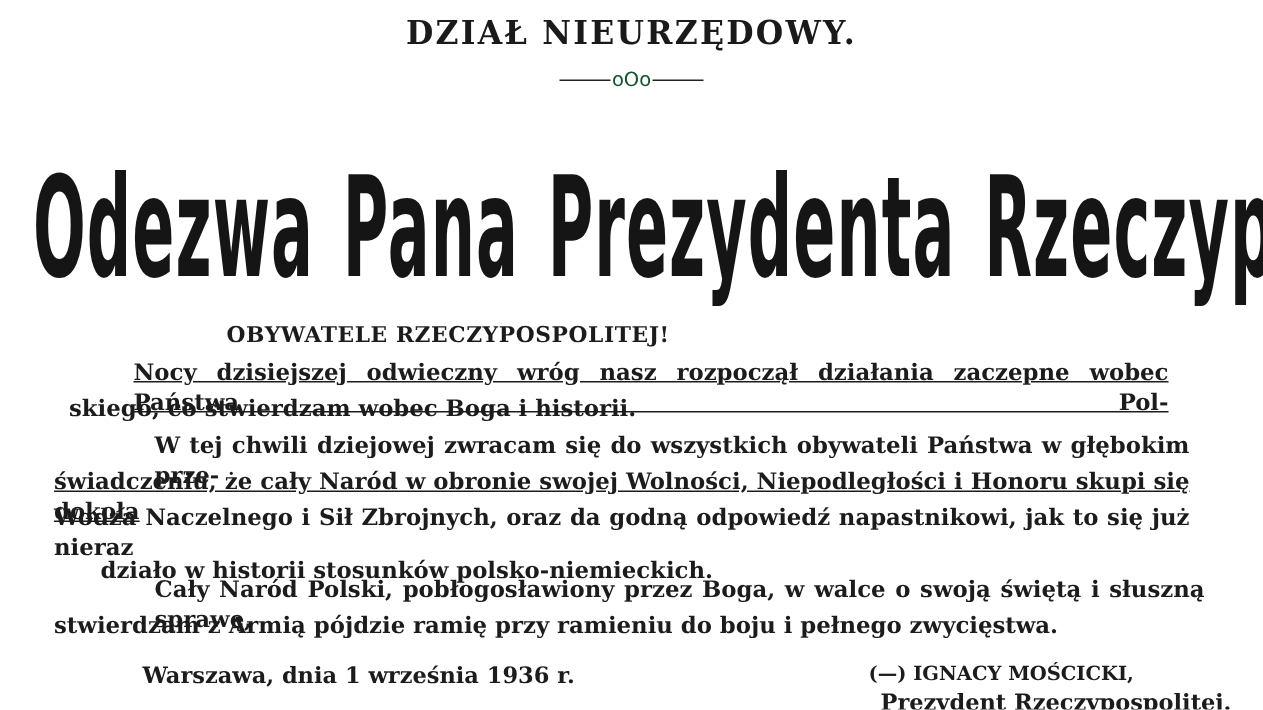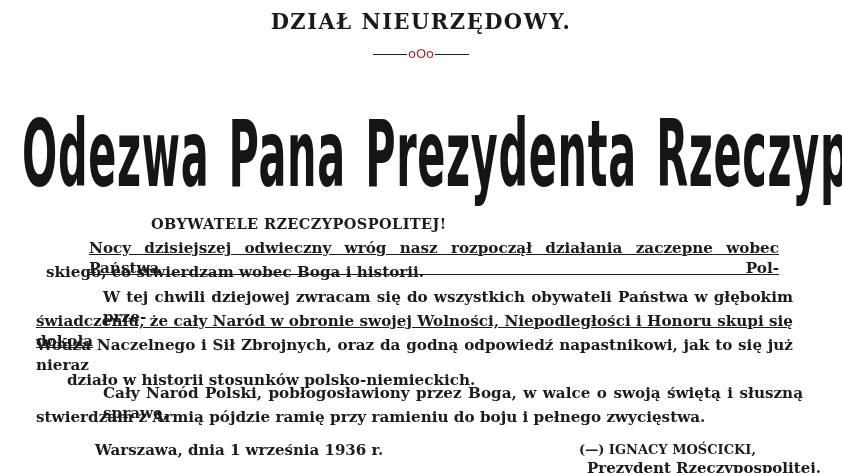--- a/index.html
+++ b/index.html
@@ -32,21 +32,21 @@
       color: #1a1a1a;
       transform: scaleY(1.05);
     }
     .ornament {
       position: absolute;
       left: 0; right: 0;
       top: 46px;
       text-align: center;
       font-family: "DejaVu Sans", sans-serif;
       font-size: 13px;
-      color: #b91c1c;
+      color: #14532d;
       letter-spacing: 0;
     }
     .ornament .rule {
       display: inline-block;
       width: 34px;
       height: 1.5px;
       background: #222;
       vertical-align: middle;
       margin: 0 1px;
     }

